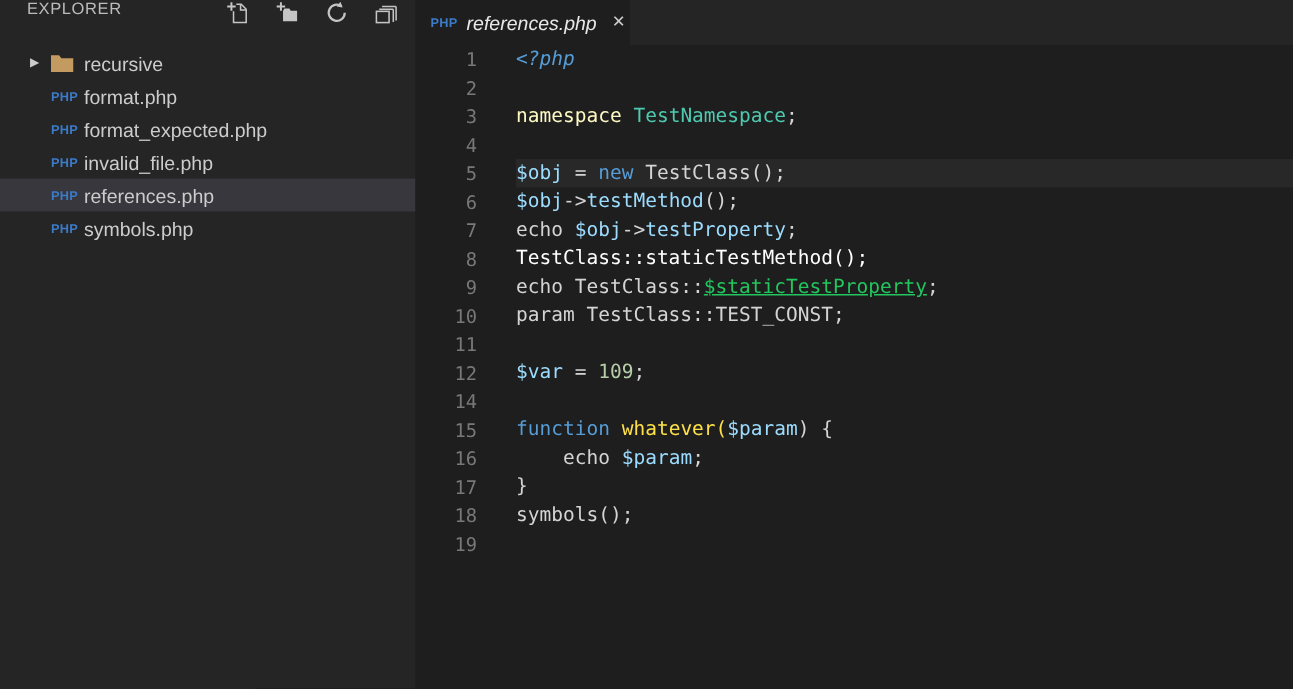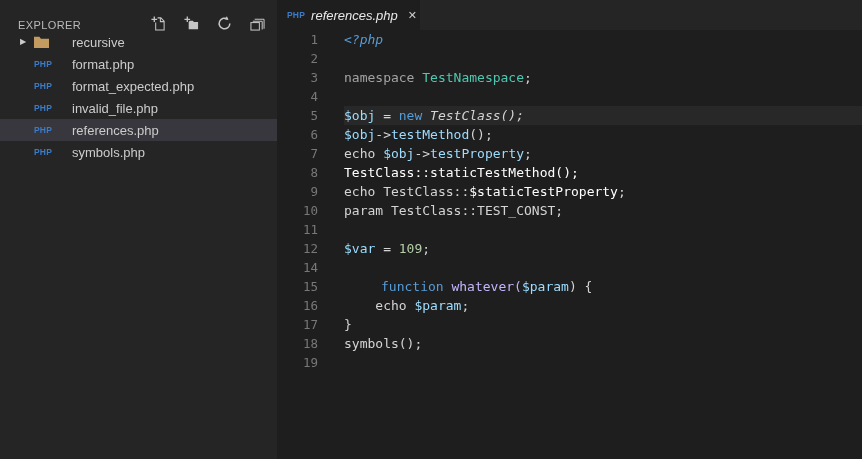--- a/index.html
+++ b/index.html
@@ -3,33 +3,33 @@
 <meta charset="utf-8">
 <style>
   * { margin:0; padding:0; box-sizing:border-box; }
   html,body { width:862px; height:459px; overflow:hidden; background:#1E1E1E; }
   body { font-family:"Liberation Sans", sans-serif; }
 
   .app { display:flex; width:862px; height:459px; }
 
   
   .sidebar { width:277px; height:459px; background:#252526; flex:none; display:flex; flex-direction:column; }
-  .sidebar-header { height:31px; display:flex; align-items:flex-end; padding-left:18px; padding-right:12px; }
+  .sidebar-header { height:31px; display:flex; align-items:flex-start; padding-left:18px; padding-right:12px; }
   .sidebar-title { font-size:11px; color:#BBBBBB; letter-spacing:0.4px; flex:none; }
   .sidebar-toolbar { margin-left:auto; display:flex; align-items:center; gap:17px; }
   .tool-btn { width:16px; height:16px; display:flex; align-items:center; justify-content:center; cursor:pointer; }
   .tool-btn svg { display:block; }
 
   .file-tree { flex:1; }
   .tree-row { height:22px; display:flex; align-items:center; padding-left:20px; cursor:pointer; }
   .tree-row.selected { background:#37373D; }
   .twisty { width:14px; flex:none; font-size:8px; color:#CCCCCC; line-height:22px; }
   .file-icon { flex:none; width:20px; display:flex; align-items:center; }
   .php-badge { font-family:"Liberation Sans", sans-serif; font-weight:bold; font-size:8.5px; color:#3B7BC8; letter-spacing:0.2px; }
-  .tree-label { font-size:13px; color:#CCCCCC; white-space:nowrap; margin-left:18px; }
+  .tree-label { font-size:13px; color:#CCCCCC; white-space:nowrap; margin-left:2px; }
 
   
   .editor-area { flex:1; display:flex; flex-direction:column; background:#1E1E1E; min-width:0; }
   .tabbar { height:30px; background:#252526; display:flex; flex:none; }
   .tab { width:143px; height:30px; background:#1E1E1E; display:flex; align-items:center; padding:0 10px; cursor:pointer; }
   .tab .php-badge { margin-right:6px; }
   .tab-label { font-size:13px; font-style:italic; color:#E8E8E8; white-space:nowrap; }
   .tab-close { margin-left:10px; font-size:11px; color:#CCCCCC; cursor:pointer; line-height:1; }
 
   .code-pane { flex:1; padding-top:0; font-family:"DejaVu Sans Mono", monospace; font-size:13px; }
@@ -125,65 +125,65 @@
         <div class="code-line">
           <span class="ln">1</span>
           <span class="line-content"><span style="color: rgb(86, 156, 214); font-style: italic;">&lt;?php</span></span>
         </div>
         <div class="code-line">
           <span class="ln">2</span>
           <span class="line-content"></span>
         </div>
         <div class="code-line">
           <span class="ln">3</span>
-          <span class="line-content"><span style="color: #a3a3a3;">namespace</span><span style="color: rgb(212, 212, 212);"> </span><span style="color: rgb(78, 201, 176); margin-top: 24px;">TestNamespace</span><span style="color: rgb(212, 212, 212);">;</span></span>
+          <span class="line-content"><span style="color: #fef9c3;">namespace</span><span style="color: rgb(212, 212, 212);"> </span><span style="color: rgb(78, 201, 176); margin-top: 24px;">TestNamespace</span><span style="color: rgb(212, 212, 212);">;</span></span>
         </div>
         <div class="code-line">
           <span class="ln">4</span>
           <span class="line-content"></span>
         </div>
         <div class="code-line">
           <span class="ln">5</span>
-          <span class="line-content current"><span style="color: rgb(156, 220, 254);">$obj</span><span style="color: rgb(212, 212, 212);"> = </span><span style="color: rgb(86, 156, 214);">new</span><span style="color: rgb(212, 212, 212); font-style: italic;"> TestClass();</span></span>
+          <span class="line-content current"><span style="color: rgb(156, 220, 254);">$obj</span><span style="color: rgb(212, 212, 212);"> = </span><span style="color: rgb(86, 156, 214);">new</span><span style="color: rgb(212, 212, 212);"> TestClass();</span></span>
         </div>
         <div class="code-line">
           <span class="ln">6</span>
           <span class="line-content"><span style="color: rgb(156, 220, 254);">$obj</span><span style="color: rgb(212, 212, 212);">-&gt;</span><span style="color: rgb(156, 220, 254);">testMethod</span><span style="color: rgb(212, 212, 212);">();</span></span>
         </div>
         <div class="code-line">
           <span class="ln">7</span>
           <span class="line-content"><span style="color: rgb(212, 212, 212);">echo </span><span style="color: rgb(156, 220, 254);">$obj</span><span style="color: rgb(212, 212, 212);">-&gt;</span><span style="color: rgb(156, 220, 254);">testProperty</span><span style="color: rgb(212, 212, 212);">;</span></span>
         </div>
         <div class="code-line">
           <span class="ln">8</span>
           <span class="line-content"><span style="color: #ffffff;">TestClass::staticTestMethod();</span></span>
         </div>
         <div class="code-line">
           <span class="ln">9</span>
-          <span class="line-content"><span style="color: rgb(212, 212, 212);">echo TestClass::</span><span style="color: #ffffff;">$staticTestProperty</span><span style="color: rgb(212, 212, 212);">;</span></span>
+          <span class="line-content"><span style="color: rgb(212, 212, 212);">echo TestClass::</span><span style="color: #22c55e; text-decoration: underline;">$staticTestProperty</span><span style="color: rgb(212, 212, 212);">;</span></span>
         </div>
         <div class="code-line">
           <span class="ln">10</span>
           <span class="line-content"><span style="color: rgb(212, 212, 212);">param TestClass::TEST_CONST;</span></span>
         </div>
         <div class="code-line">
           <span class="ln">11</span>
           <span class="line-content"></span>
         </div>
         <div class="code-line">
           <span class="ln">12</span>
           <span class="line-content"><span style="color: rgb(156, 220, 254);">$var</span><span style="color: rgb(212, 212, 212);"> = </span><span style="color: rgb(181, 206, 168);">109</span><span style="color: rgb(212, 212, 212);">;</span></span>
         </div>
         <div class="code-line">
           <span class="ln">14</span>
           <span class="line-content"></span>
         </div>
         <div class="code-line">
           <span class="ln">15</span>
-          <span class="line-content"><span style="color: rgb(86, 156, 214); margin-left: 37px;">function</span><span style="color: #c4b5fd;"> whatever(</span><span style="color: rgb(156, 220, 254);">$param</span><span style="color: rgb(212, 212, 212);">) {</span></span>
+          <span class="line-content"><span style="color: rgb(86, 156, 214);">function</span><span style="color: #fde047;"> whatever(</span><span style="color: rgb(156, 220, 254);">$param</span><span style="color: rgb(212, 212, 212);">) {</span></span>
         </div>
         <div class="code-line">
           <span class="ln">16</span>
           <span class="line-content"><span style="color: rgb(212, 212, 212);">    echo </span><span style="color: rgb(156, 220, 254);">$param</span><span style="color: rgb(212, 212, 212);">;</span></span>
         </div>
         <div class="code-line">
           <span class="ln">17</span>
           <span class="line-content"><span style="color: rgb(212, 212, 212);">}</span></span>
         </div>
         <div class="code-line">

